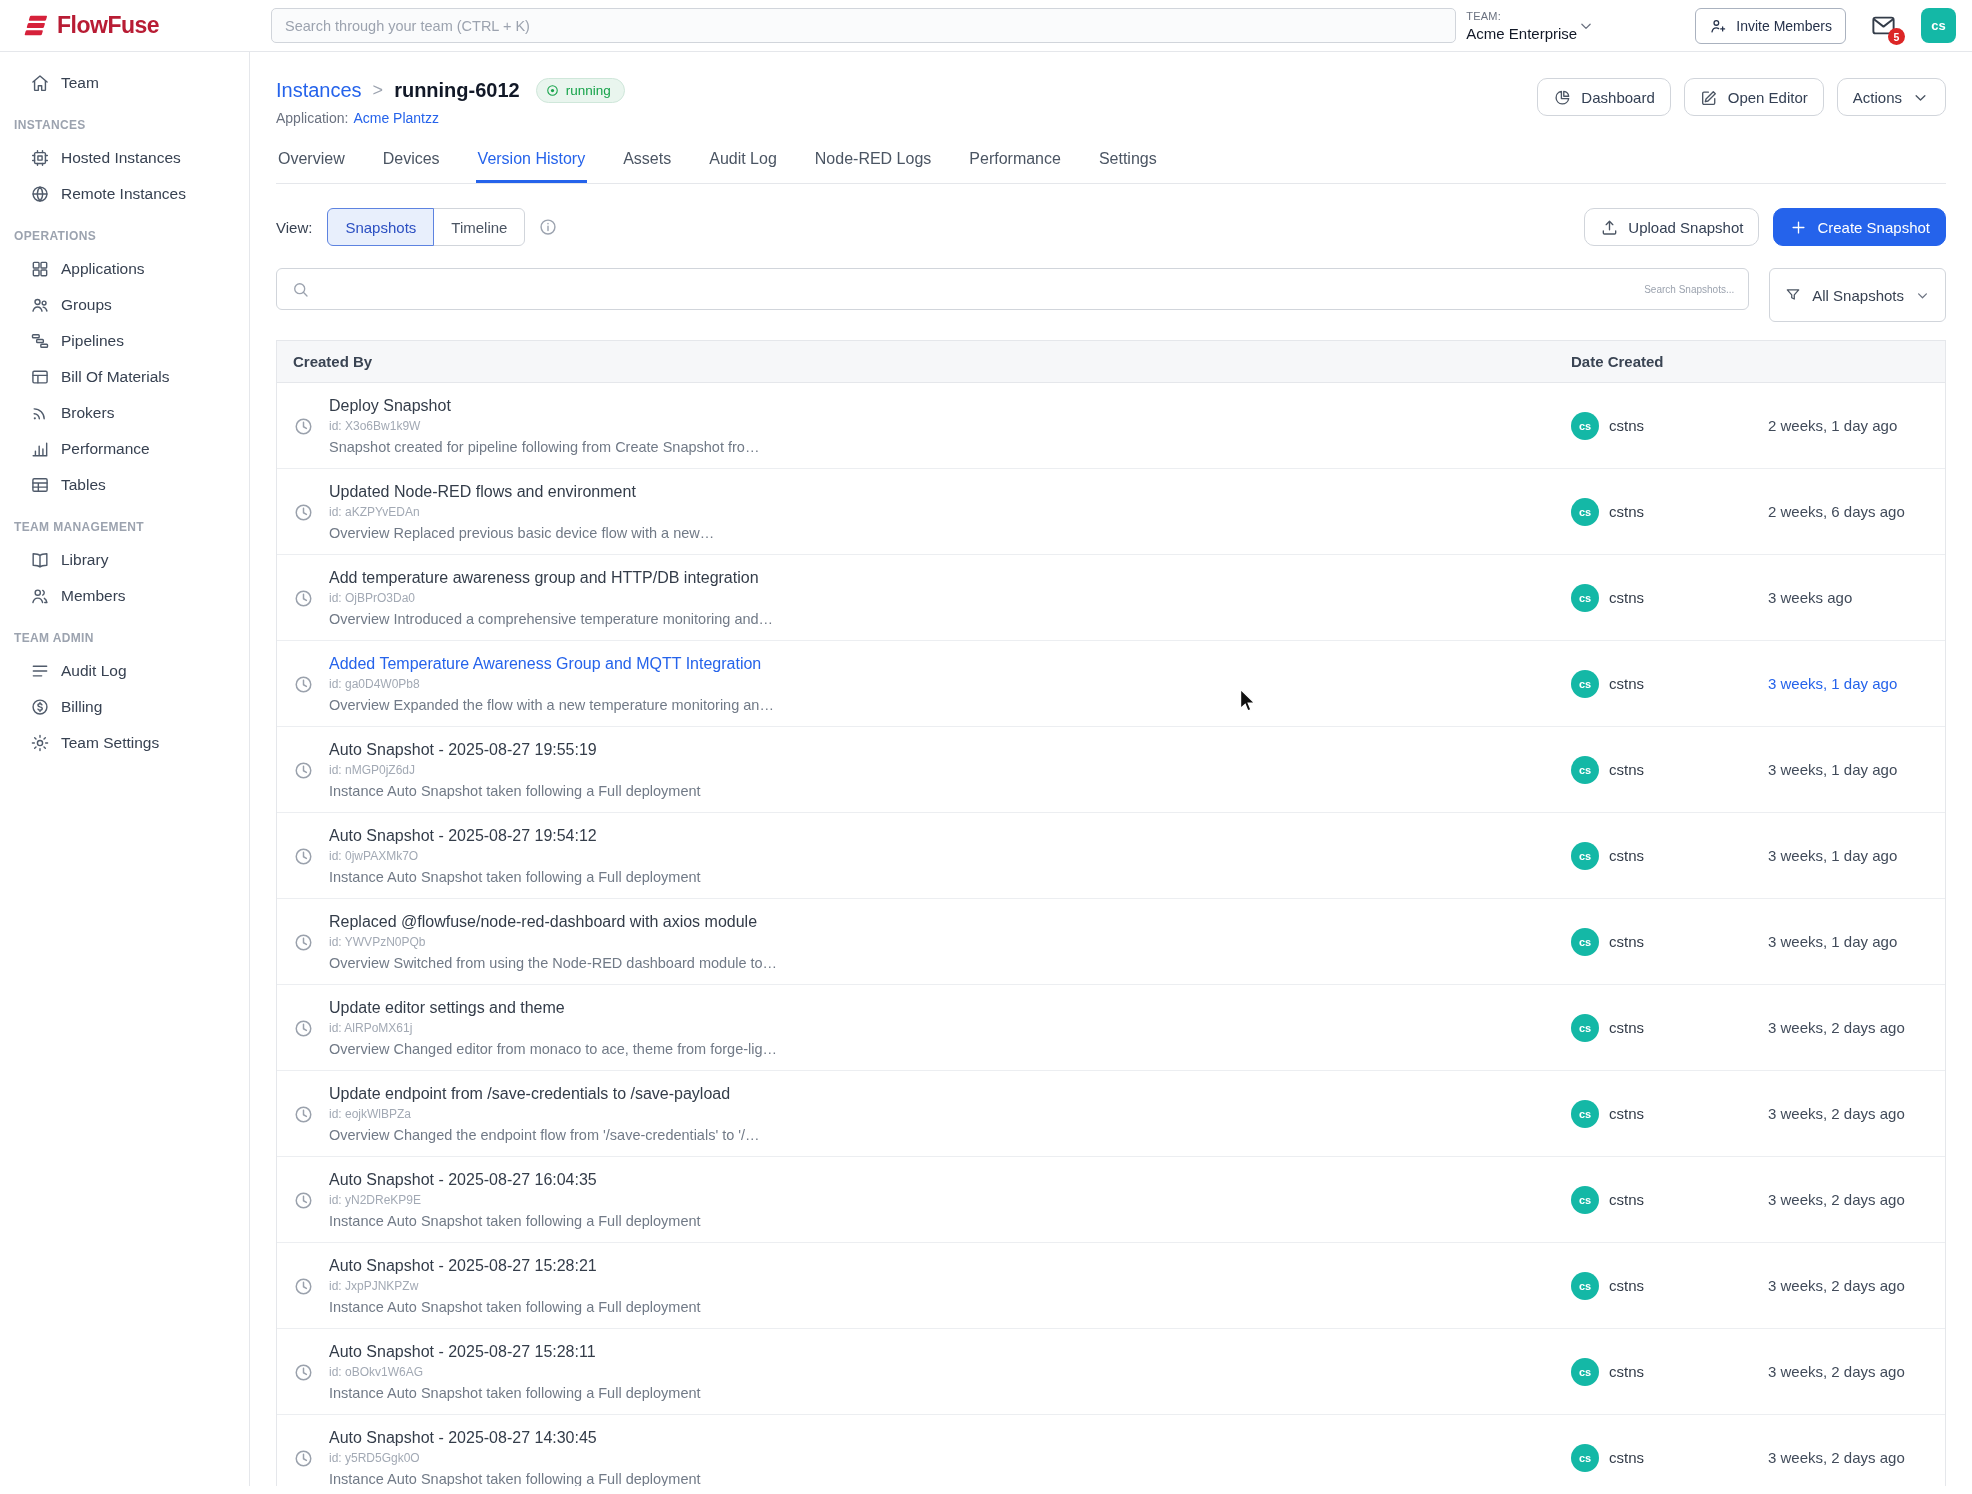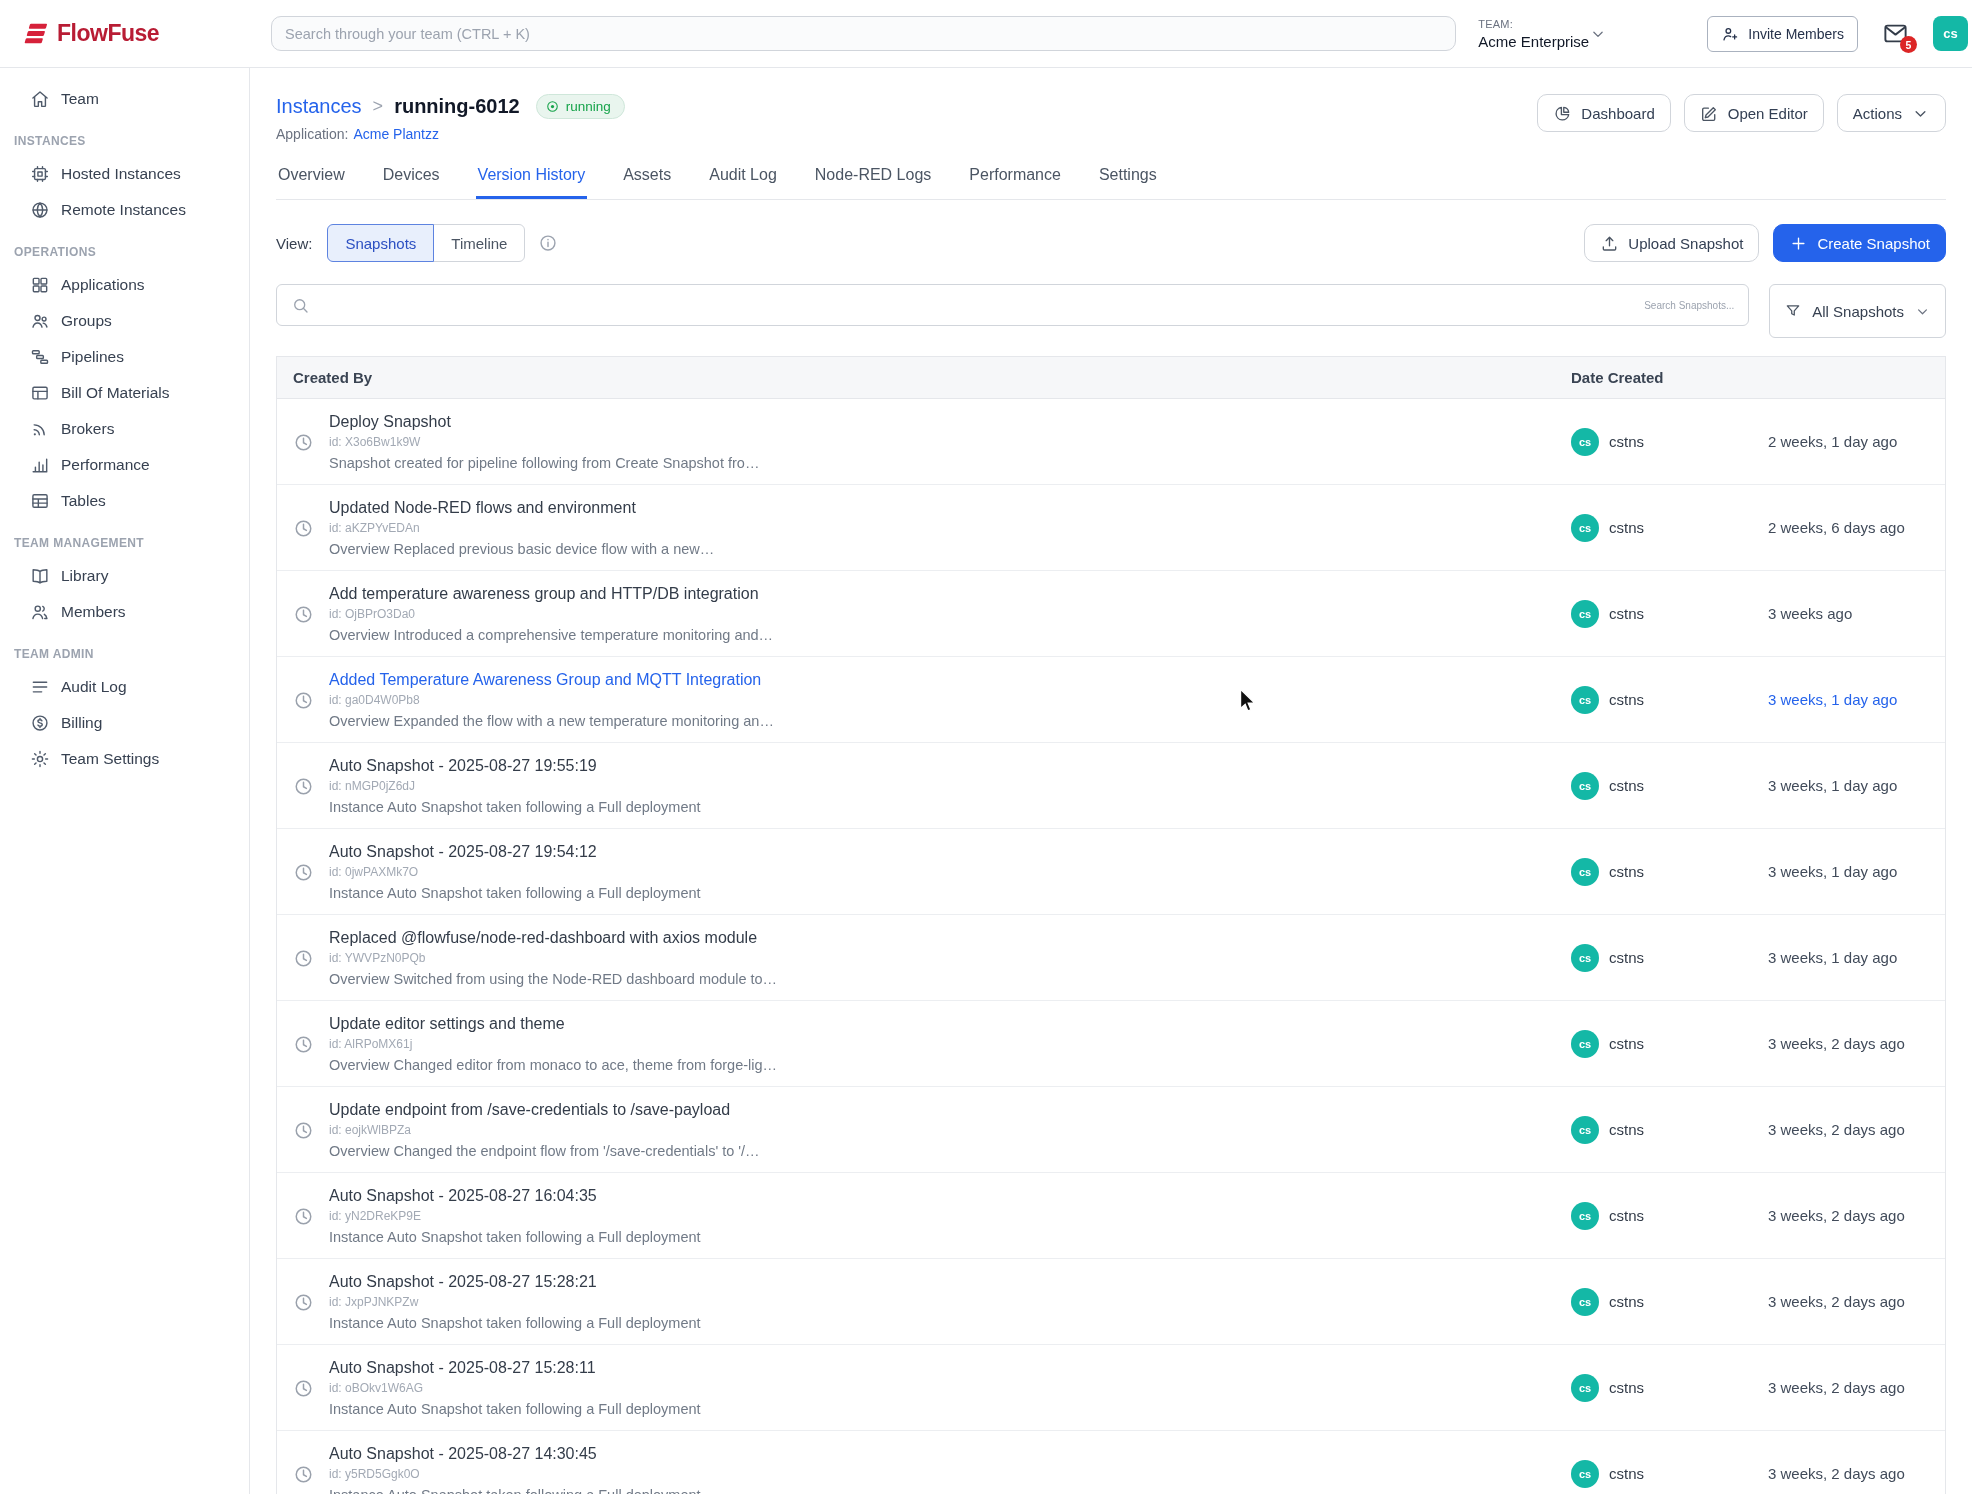--- a/index.html
+++ b/index.html
@@ -17,29 +17,29 @@
     --border: #d1d5db;
     --border-light: #e5e7eb;
   }
   [data-interactable="true"] { cursor: pointer; }
   svg { display: block; width: 100%; height: 100%; }
   button { font-family: inherit; }
   input { font-family: inherit; }
 
   
   .topbar {
-    height: 68px; display: flex; align-items: center;
-    padding: 0 4px 0 21px; border-bottom: 1px solid var(--border-light); background: #fff;
+    height: 52px; display: flex; align-items: center;
+    padding: 0 16px 0 21px; border-bottom: 1px solid var(--border-light); background: #fff;
   }
   .logo { display: flex; align-items: center; gap: 9px; }
   .logo-mark { width: 27px; height: 25px; color: var(--brand-red); }
   .logo-text { font-size: 23px; font-weight: 700; color: #b81c34; letter-spacing: -0.5px; }
   .team-search {
     margin-left: 112px; width: 1185px; height: 35px;
-    border: 1px solid var(--border); border-radius: 10px; background: #fafbfc;
+    border: 1px solid var(--border); border-radius: 5px; background: #fafbfc;
     padding: 0 13px; font-size: 14.5px; color: #374151;
   }
   .team-search::placeholder { color: #9ca3af; }
   .topbar-right { margin-left: auto; display: flex; align-items: center; gap: 24px; }
   .team-select { display: flex; align-items: center; justify-content: flex-start; width: 205px; }
   .team-text { display: flex; flex-direction: column; gap: 3px; }
   .team-label { font-size: 11px; color: #6b7280; letter-spacing: .02em; }
   .team-name { font-size: 15px; color: #111827; font-weight: 500; }
   .sm-chev { width: 18px; height: 18px; color: #6b7280; }
   .invite-btn {

